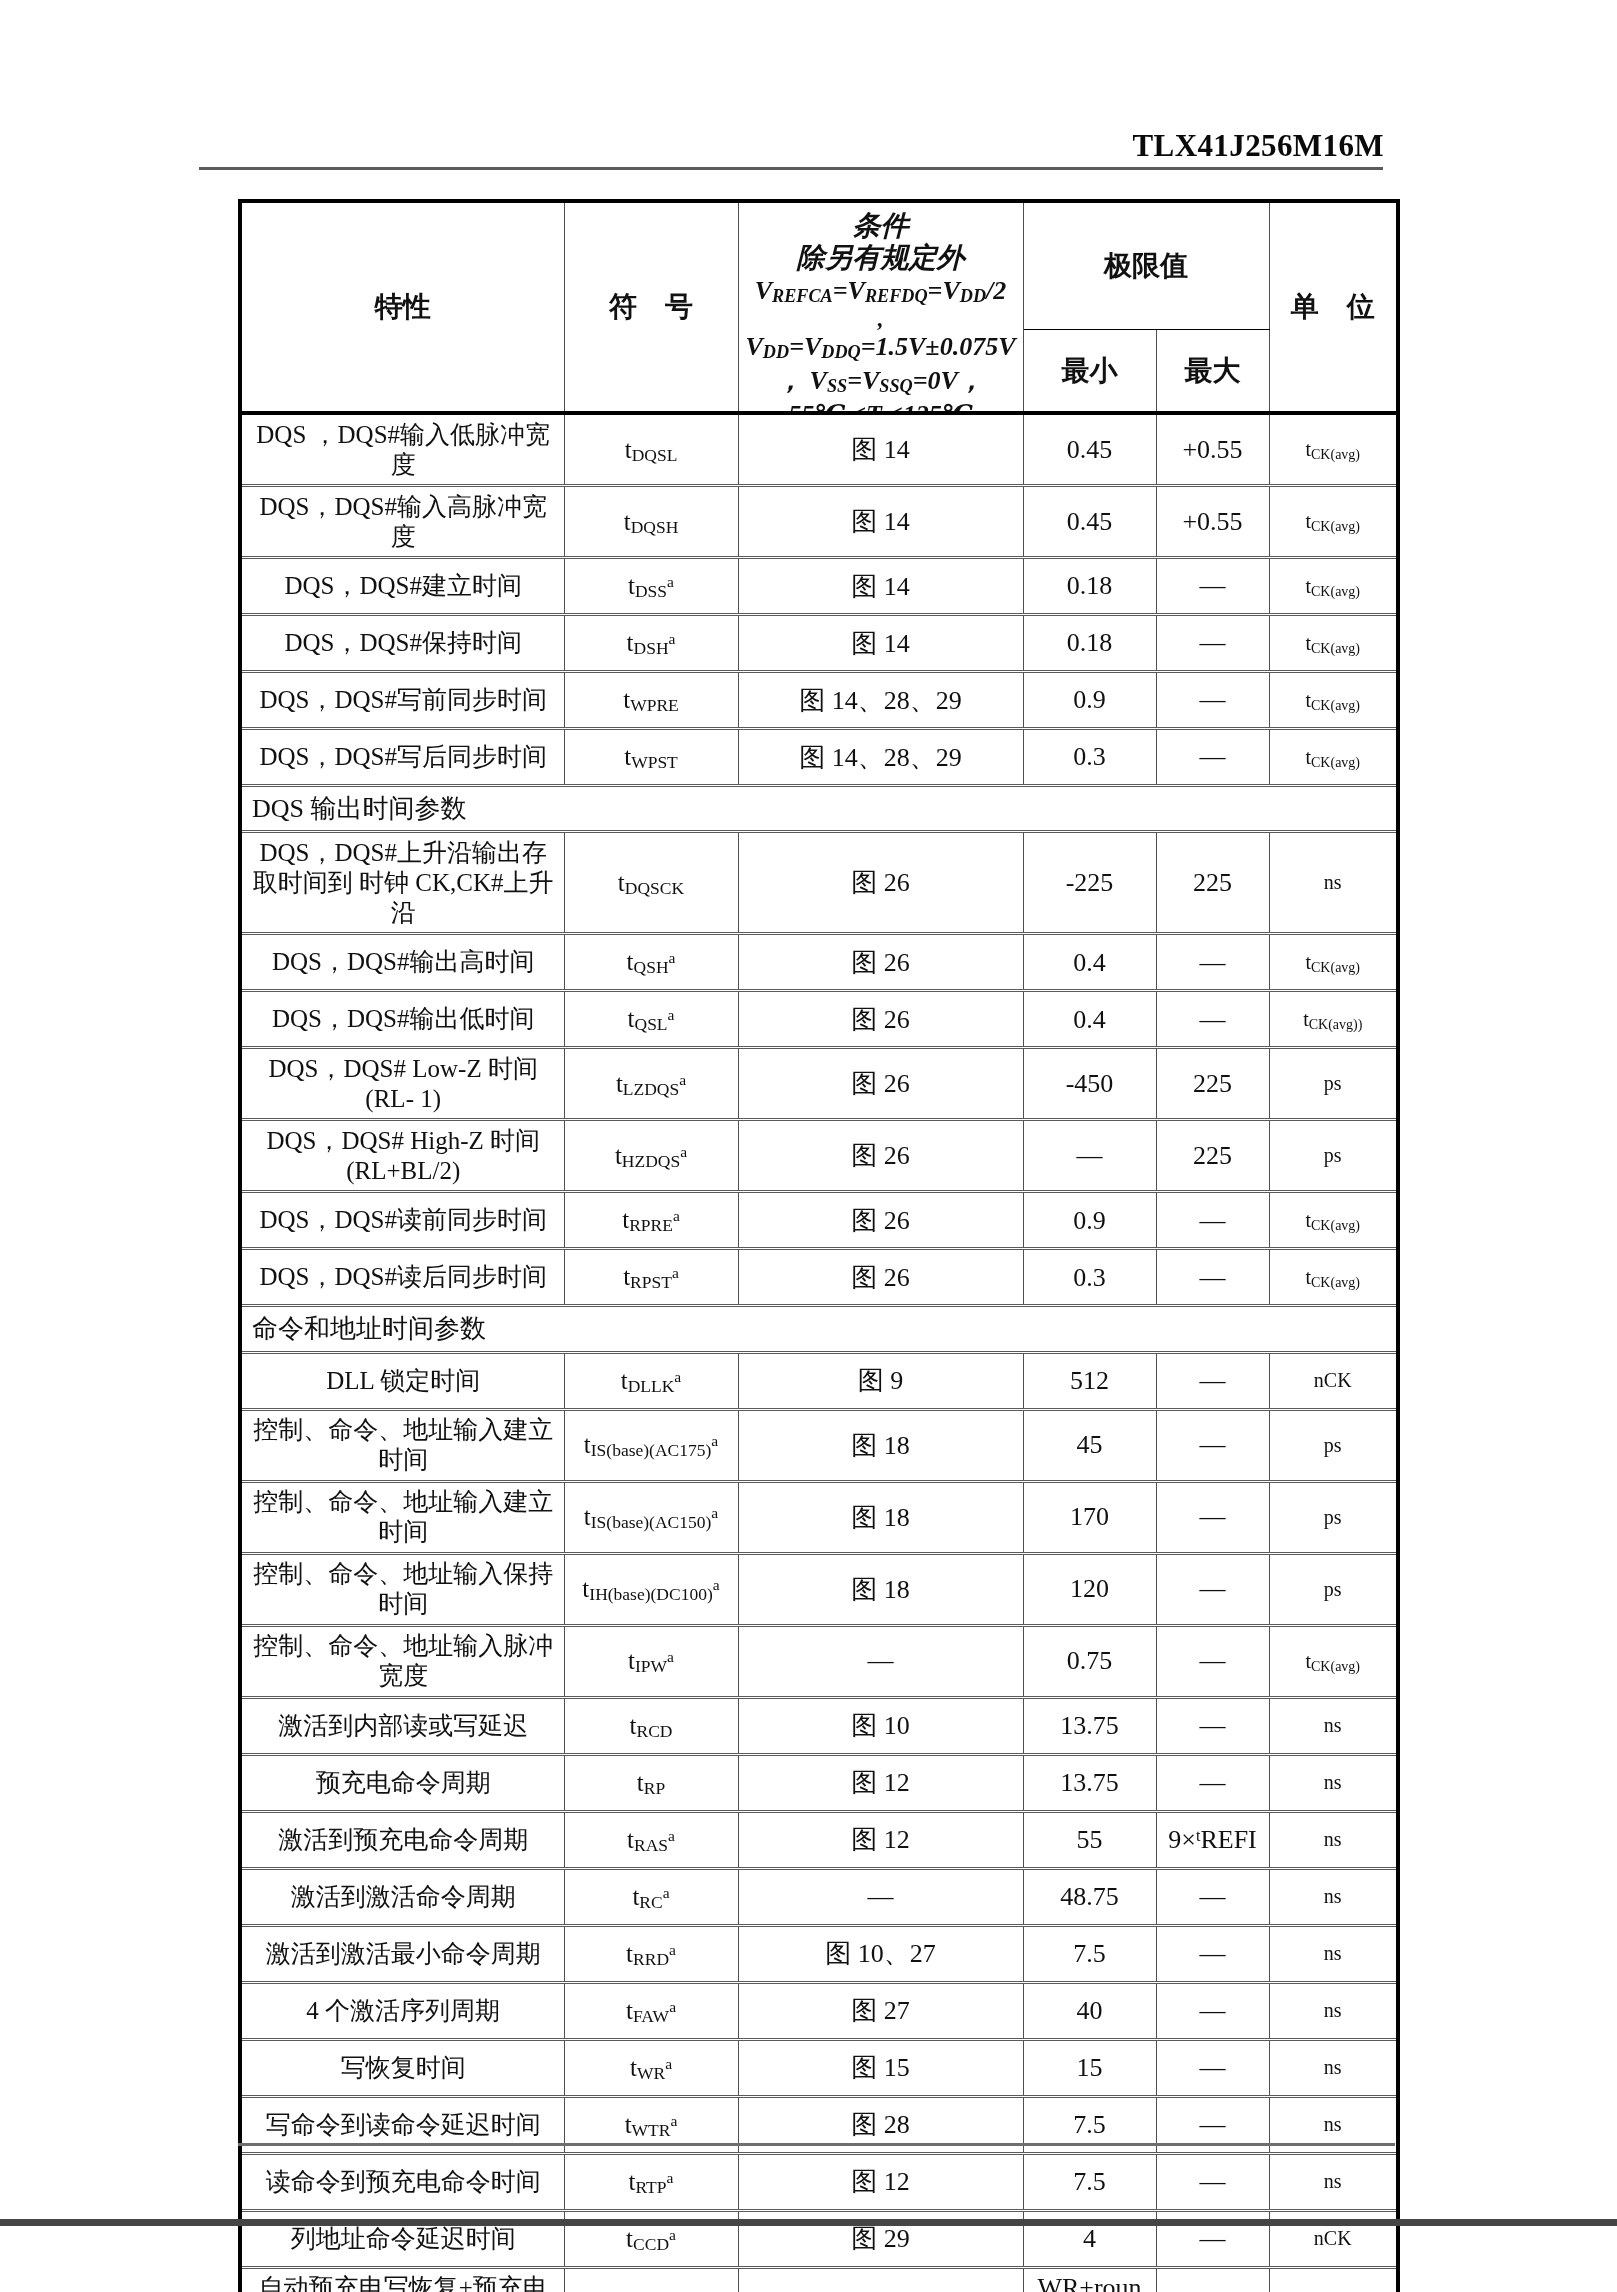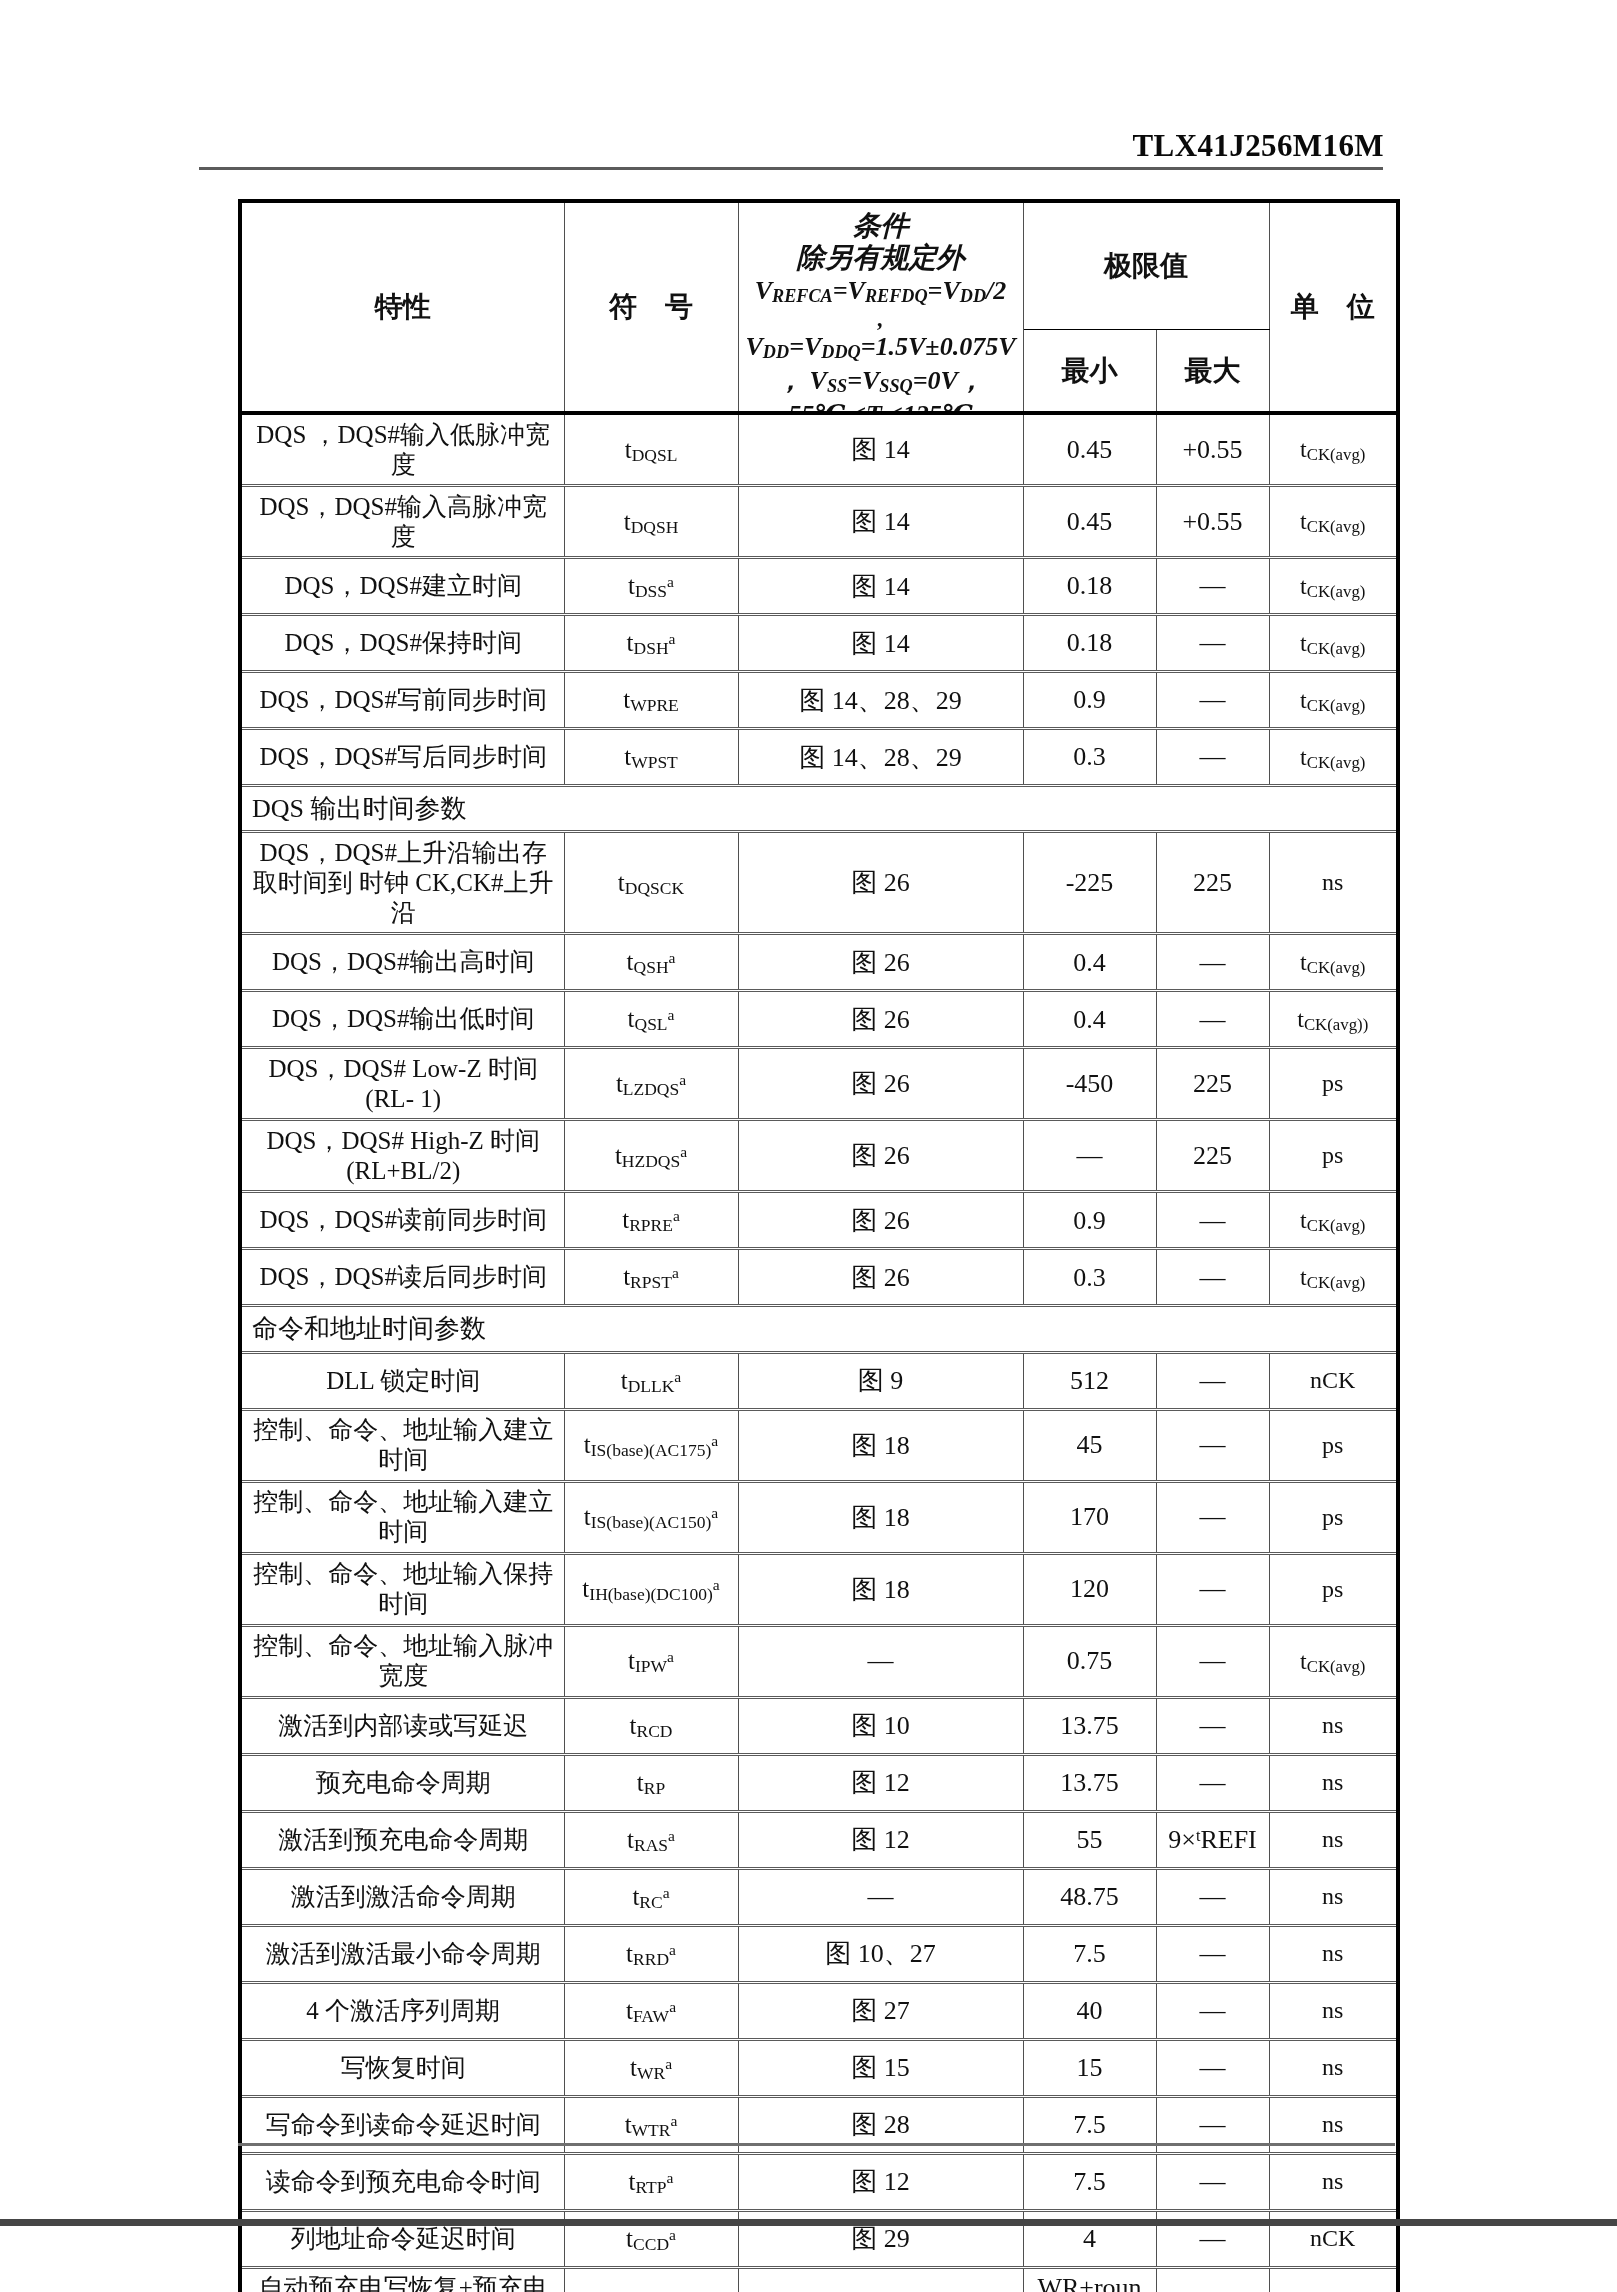--- a/index.html
+++ b/index.html
@@ -69,21 +69,21 @@
   td{height:45px;font-size:25px;}
   .c-label{
     text-align:center;
     padding:4.5px 9px 4.5px 9.9px;
     line-height:30px;
     white-space:pre-wrap;
   }
   .c-sym{text-align:center;font-size:25px;}
   .c-cond{text-align:center;font-size:26px;}
   .c-min,.c-max{text-align:center;font-size:26px;line-height:29.6px;}
-  .c-unit{text-align:center;font-size:24px;}
+  .c-unit{text-align:center;font-size:20px;}
   .c-section{
     text-align:left;
     padding:3.6px 9px 3.6px 9.9px;
     height:36px;
     font-size:26px;
   }
   sub{font-size:0.70em;vertical-align:-0.18em;line-height:0;}
   sup{font-size:0.62em;vertical-align:0.45em;line-height:0;}
   .footer-rule{
     position:absolute;

